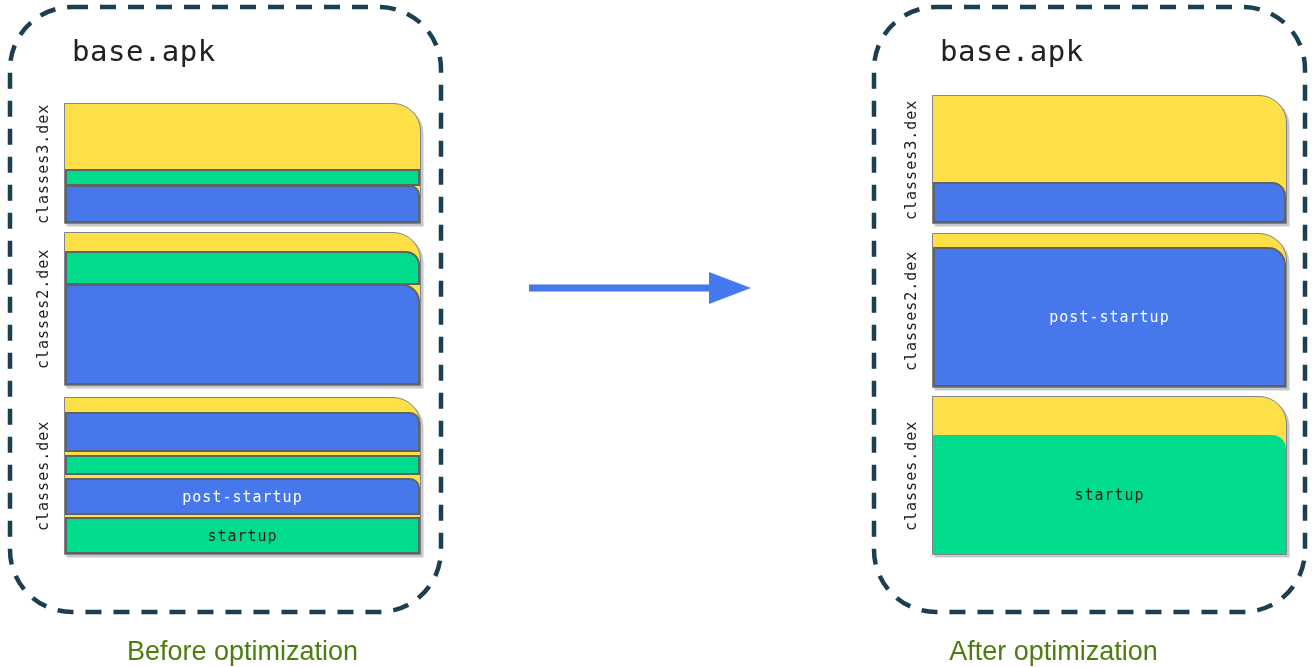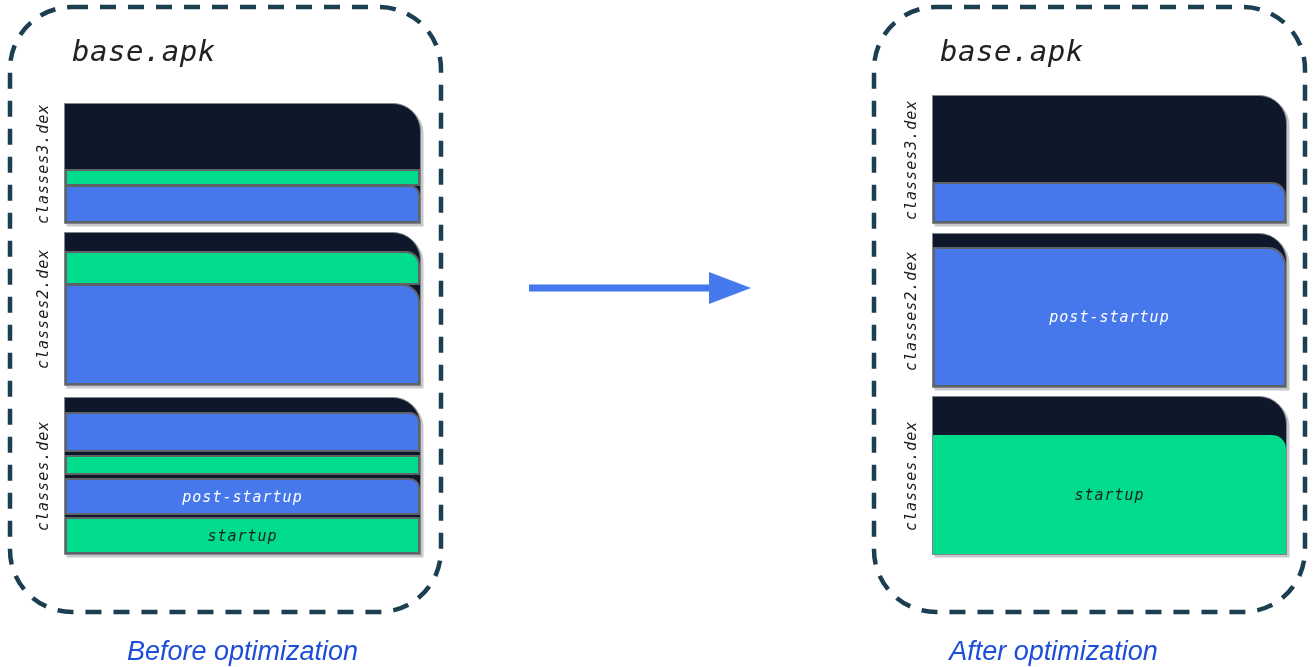--- a/index.html
+++ b/index.html
@@ -1,37 +1,37 @@
 <!DOCTYPE html>
 <html><head>
 <meta charset="utf-8">
 <style>
   html,body{margin:0;padding:0;background:#ffffff;}
   .canvas{position:relative;width:1315px;height:667px;background:#ffffff;overflow:hidden;
-          font-family:"DejaVu Sans Mono",monospace;font-style:italic;}
+          font-family:"DejaVu Sans Mono",monospace;}
   .overlay{position:absolute;left:0;top:0;width:1315px;height:667px;z-index:0;}
   .dashed-rect{fill:none;stroke-width:4.5;stroke-dasharray:16 12;}
   .arrow-shaft{stroke-width:7;}
   .apk-title{position:absolute;top:36px;font-size:29px;line-height:1.1;color:#202124;
              letter-spacing:0.5px;z-index:2;}
-  .dex-file{position:absolute;background:#0f172a;border:1.5px solid #80868b;
+  .dex-file{position:absolute;background:#fde047;border:1.5px solid #80868b;
             border-top-right-radius:28px;box-sizing:border-box;z-index:1;
             box-shadow:2.5px 2.5px 0 rgba(128,134,139,0.45);padding-left:22px;}
   .band{position:absolute;left:0;right:0;box-sizing:border-box;border:2px solid #5f6368;
         display:flex;align-items:center;justify-content:center;
         font-size:15px;letter-spacing:1px;}
   .band.no-border{border:none;}
   .rtr-sm{border-top-right-radius:10px;}
   .rtr-md{border-top-right-radius:14px;}
   .rtr-lg{border-top-right-radius:18px;}
   .vlabel{position:absolute;width:22px;display:flex;align-items:center;justify-content:center;
           writing-mode:vertical-rl;transform:rotate(180deg);font-size:15px;color:#1b1b1b;
           letter-spacing:1px;z-index:2;}
   .caption{position:absolute;text-align:center;font-family:"Liberation Sans",sans-serif;
-           font-size:27px;color:#1d4ed8;z-index:2;}
+           font-size:27px;color:#4d7c0f;z-index:2;}
 </style>
 </head>
 <body>
 
 <div class="canvas">
 
   <svg class="overlay" viewBox="0 0 1315 667" xmlns="http://www.w3.org/2000/svg">
     <rect class="dashed-rect" x="10" y="7" width="431" height="605" rx="62" style="stroke: rgb(27, 62, 80);"></rect>
     <rect class="dashed-rect" x="874" y="7" width="431" height="605" rx="62" style="stroke: rgb(27, 62, 80);"></rect>
     <g>

